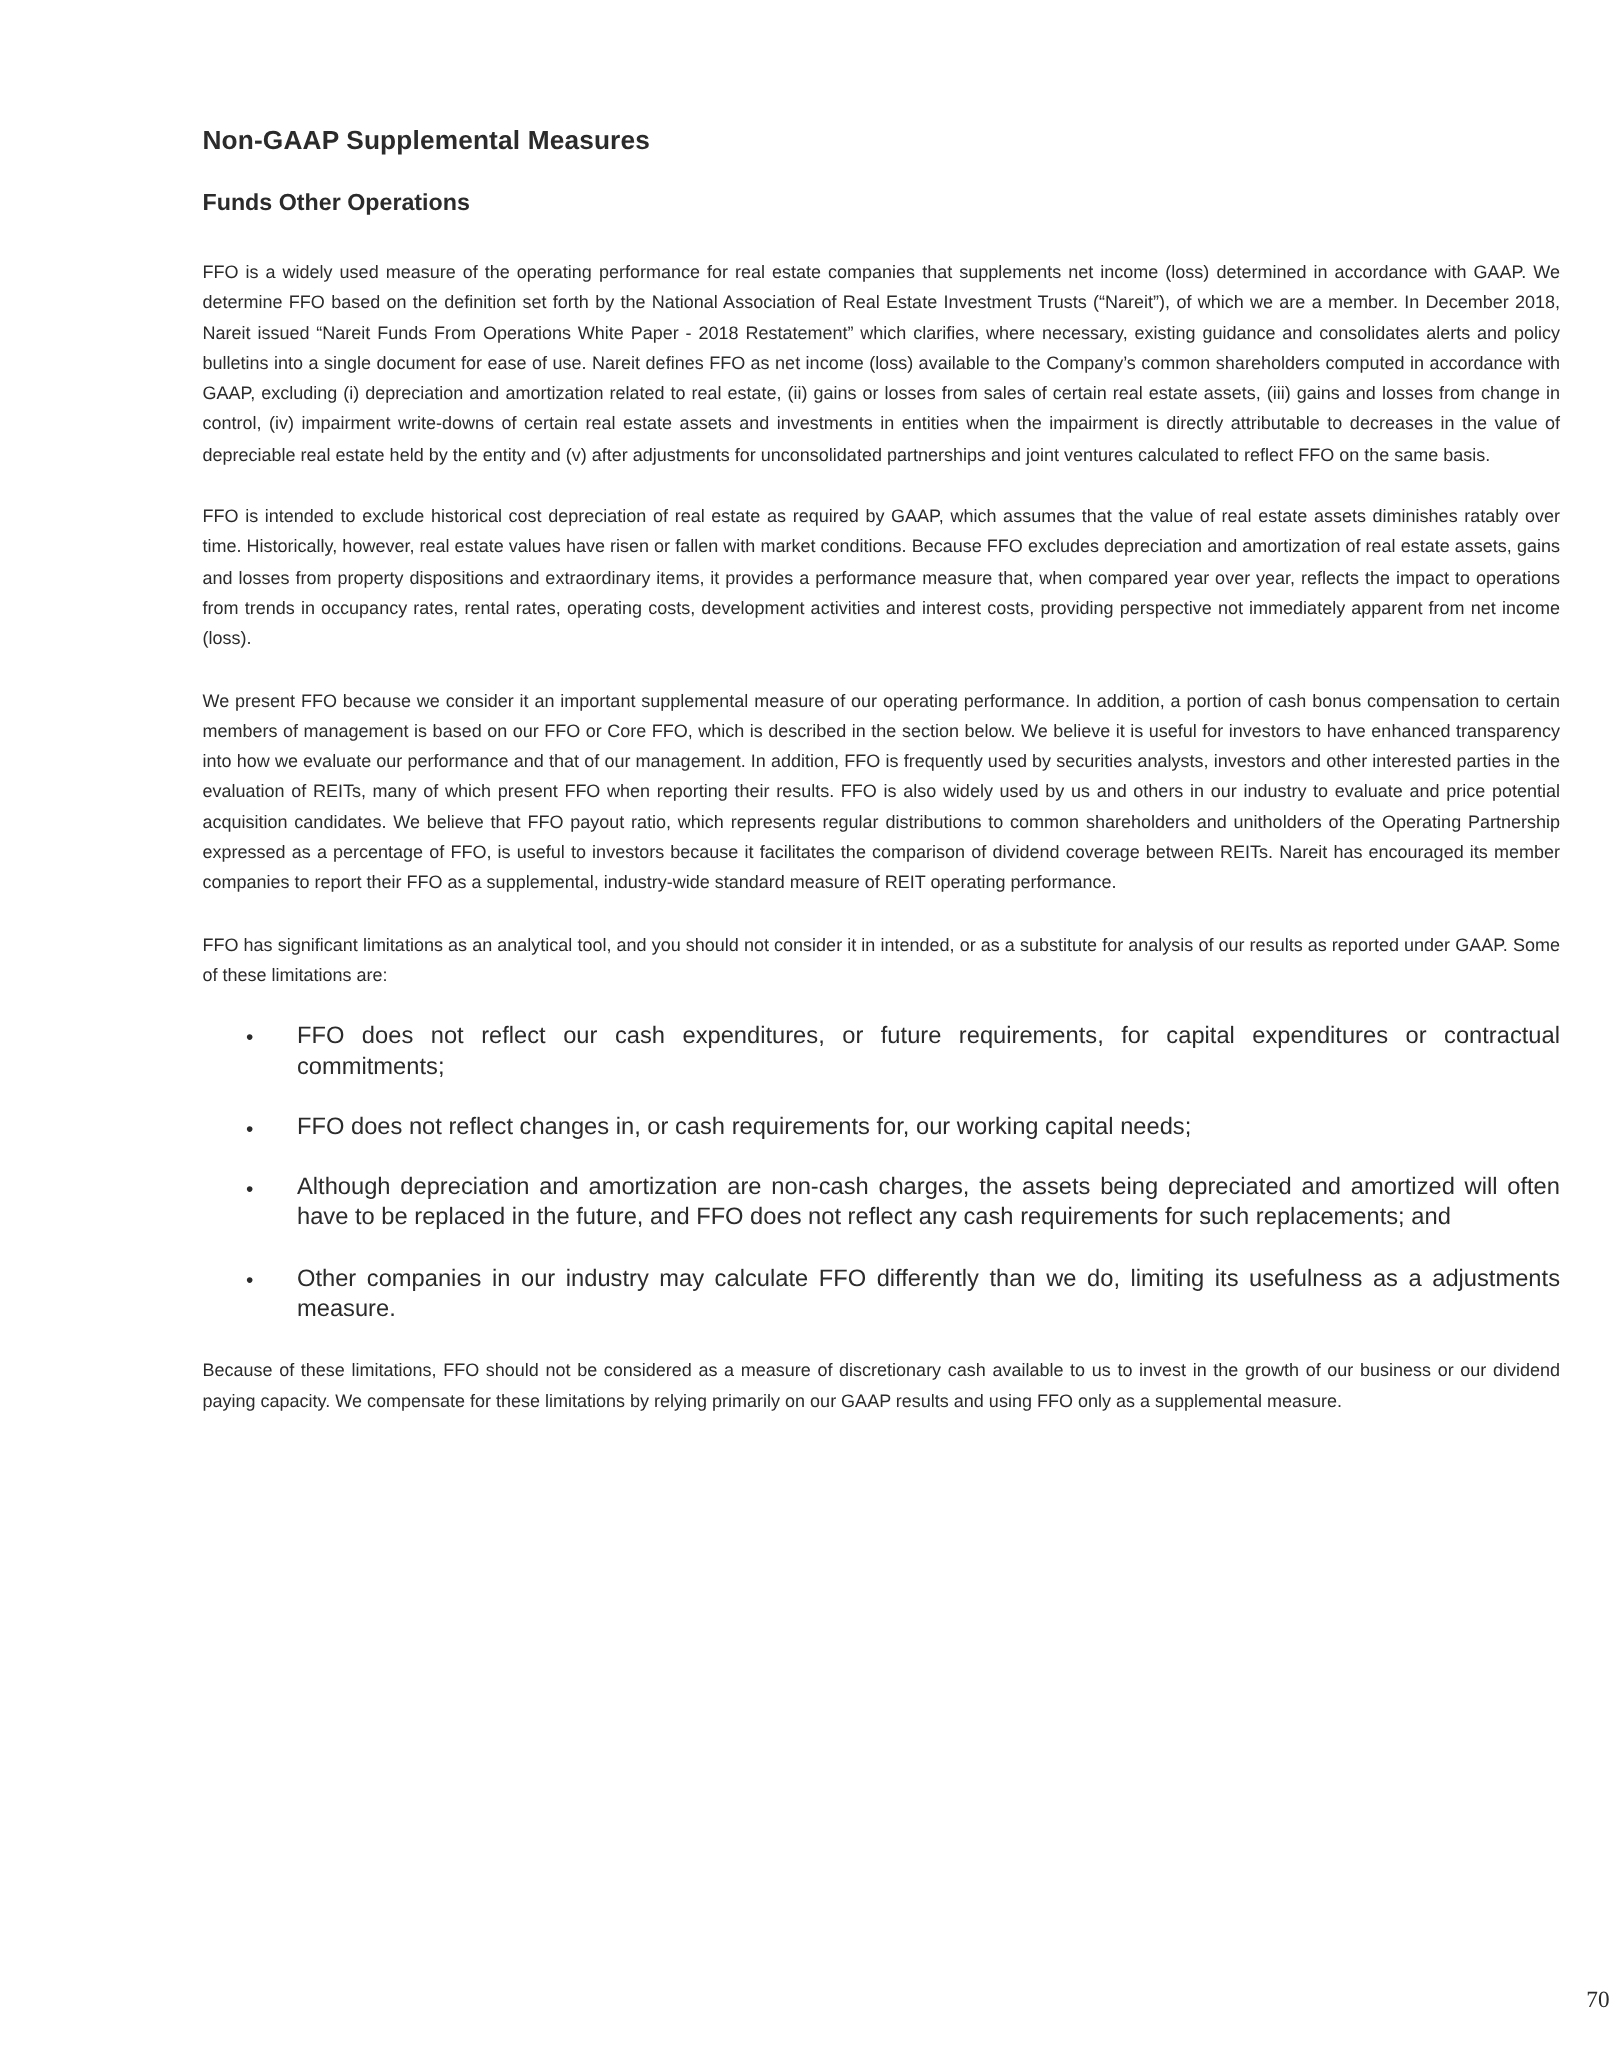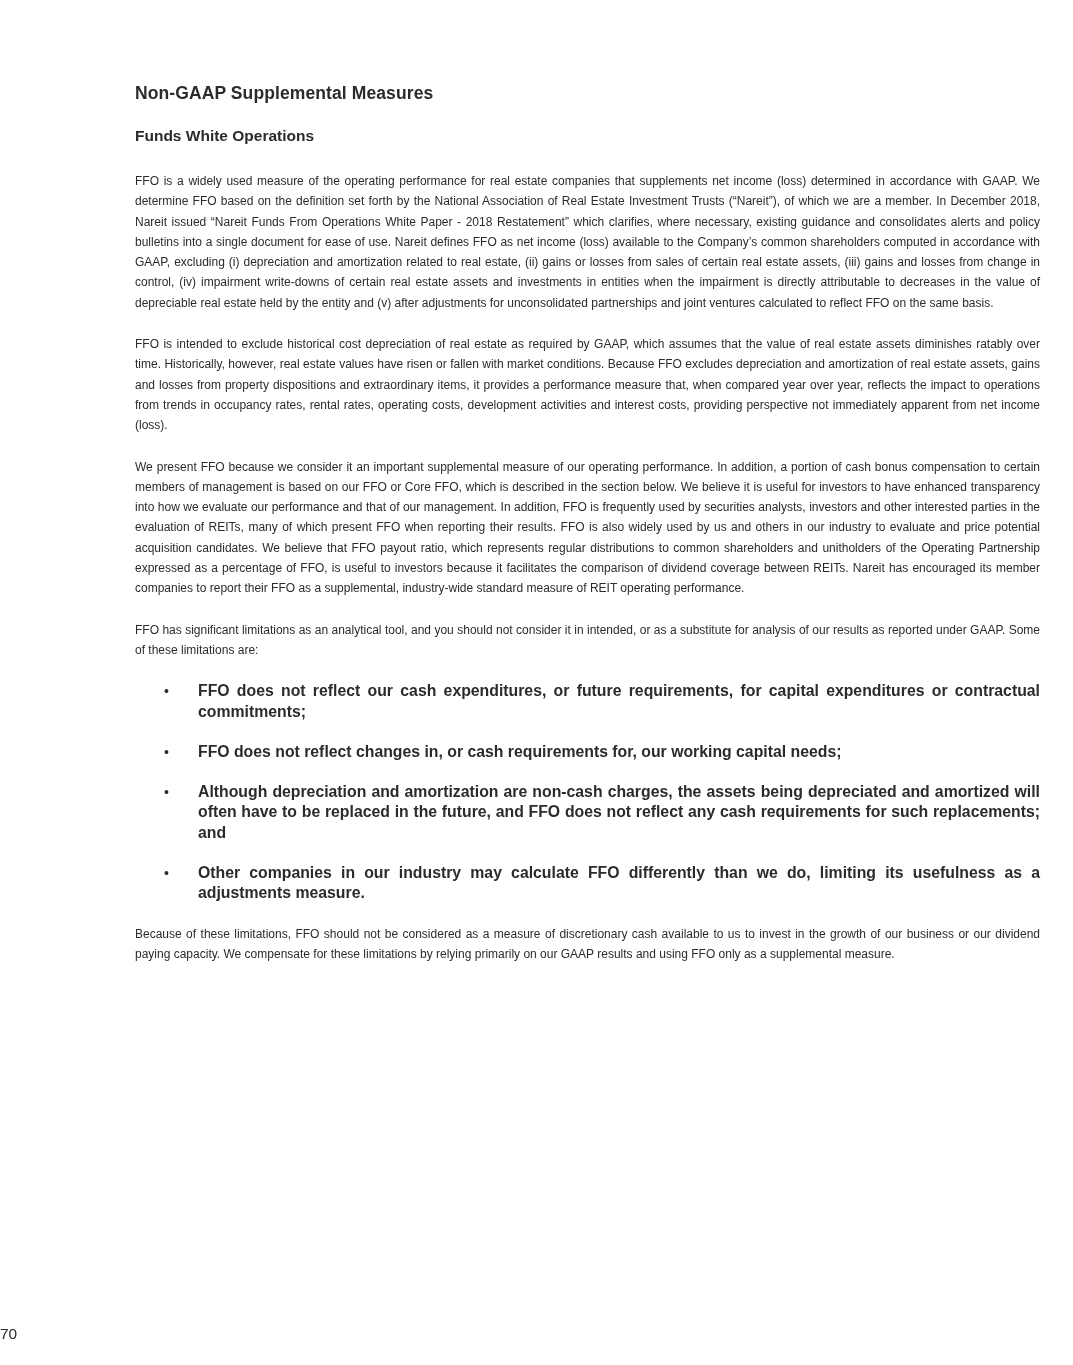--- a/index.html
+++ b/index.html
@@ -51,45 +51,45 @@
     flex: none;
     width: 34px;
     margin-left: 29px;
     font-size: 14px;
     line-height: 20.3px;
   }
   .li-text {
     flex: 1;
     text-align: justify;
     text-justify: inter-word;
-    font-weight: bold;
   }
   .closing-para {
     margin-top: 1px;
   }
   .page-footer {
     position: absolute;
     top: 1325px;
     left: 0;
     width: 100%;
-    text-align: left;
+    text-align: right;
+    font-family: Liberation Serif, serif;
   }
   .page-number {
     font-size: 15.5px;
     color: #2b2b2b;
   }
 </style>
 </head>
 <body>
 
 <div class="page">
 
   <h1 class="doc-heading">Non-GAAP Supplemental Measures</h1>
 
-  <h2 class="doc-subheading">Funds White Operations</h2>
+  <h2 class="doc-subheading">Funds Other Operations</h2>
 
   <p class="body-para">FFO is a widely used measure of the operating performance for real estate companies that supplements net income (loss) determined in accordance with GAAP. We determine FFO based on the definition set forth by the National Association of Real Estate Investment Trusts (“Nareit”), of which we are a member. In December 2018, Nareit issued “Nareit Funds From Operations White Paper - 2018 Restatement” which clarifies, where necessary, existing guidance and consolidates alerts and policy bulletins into a single document for ease of use. Nareit defines FFO as net income (loss) available to the Company’s common shareholders computed in accordance with GAAP, excluding (i) depreciation and amortization related to real estate, (ii) gains or losses from sales of certain real estate assets, (iii) gains and losses from change in control, (iv) impairment write-downs of certain real estate assets and investments in entities when the impairment is directly attributable to decreases in the value of depreciable real estate held by the entity and (v) after adjustments for unconsolidated partnerships and joint ventures calculated to reflect FFO on the same basis.</p>
 
   <p class="body-para">FFO is intended to exclude historical cost depreciation of real estate as required by GAAP, which assumes that the value of real estate assets diminishes ratably over time. Historically, however, real estate values have risen or fallen with market conditions. Because FFO excludes depreciation and amortization of real estate assets, gains and losses from property dispositions and extraordinary items, it provides a performance measure that, when compared year over year, reflects the impact to operations from trends in occupancy rates, rental rates, operating costs, development activities and interest costs, providing perspective not immediately apparent from net income (loss).</p>
 
   <p class="body-para">We present FFO because we consider it an important supplemental measure of our operating performance. In addition, a portion of cash bonus compensation to certain members of management is based on our FFO or Core FFO, which is described in the section below. We believe it is useful for investors to have enhanced transparency into how we evaluate our performance and that of our management. In addition, FFO is frequently used by securities analysts, investors and other interested parties in the evaluation of REITs, many of which present FFO when reporting their results. FFO is also widely used by us and others in our industry to evaluate and price potential acquisition candidates. We believe that FFO payout ratio, which represents regular distributions to common shareholders and unitholders of the Operating Partnership expressed as a percentage of FFO, is useful to investors because it facilitates the comparison of dividend coverage between REITs. Nareit has encouraged its member companies to report their FFO as a supplemental, industry-wide standard measure of REIT operating performance.</p>
 
   <p class="body-para">FFO has significant limitations as an analytical tool, and you should not consider it in intended, or as a substitute for analysis of our results as reported under GAAP. Some of these limitations are:</p>
 
   <ul class="limitations">

